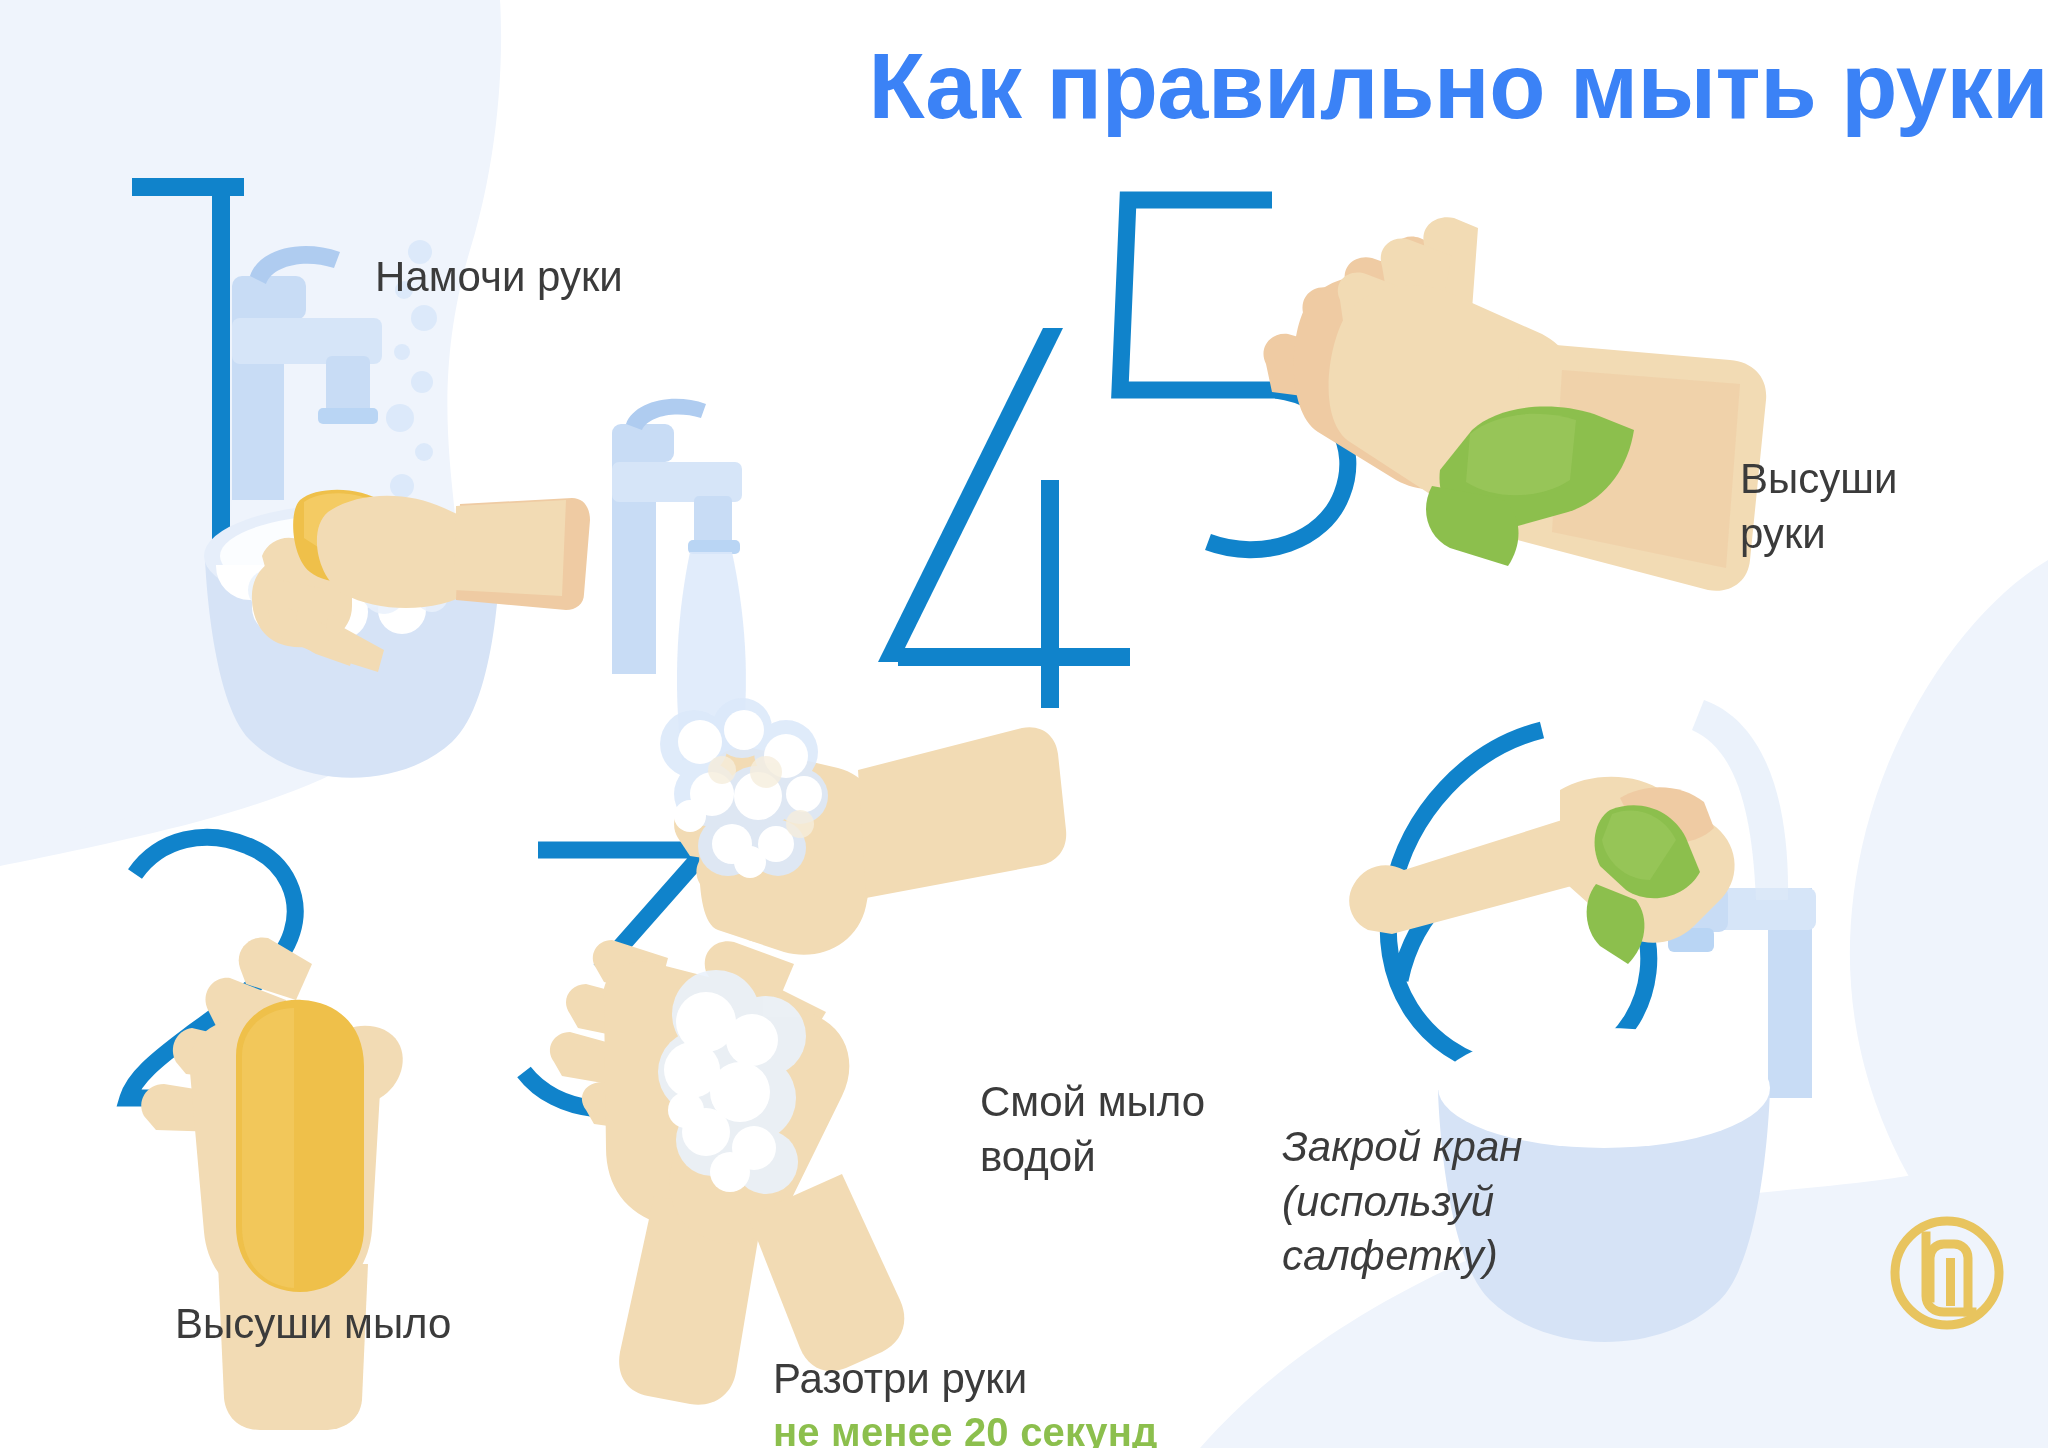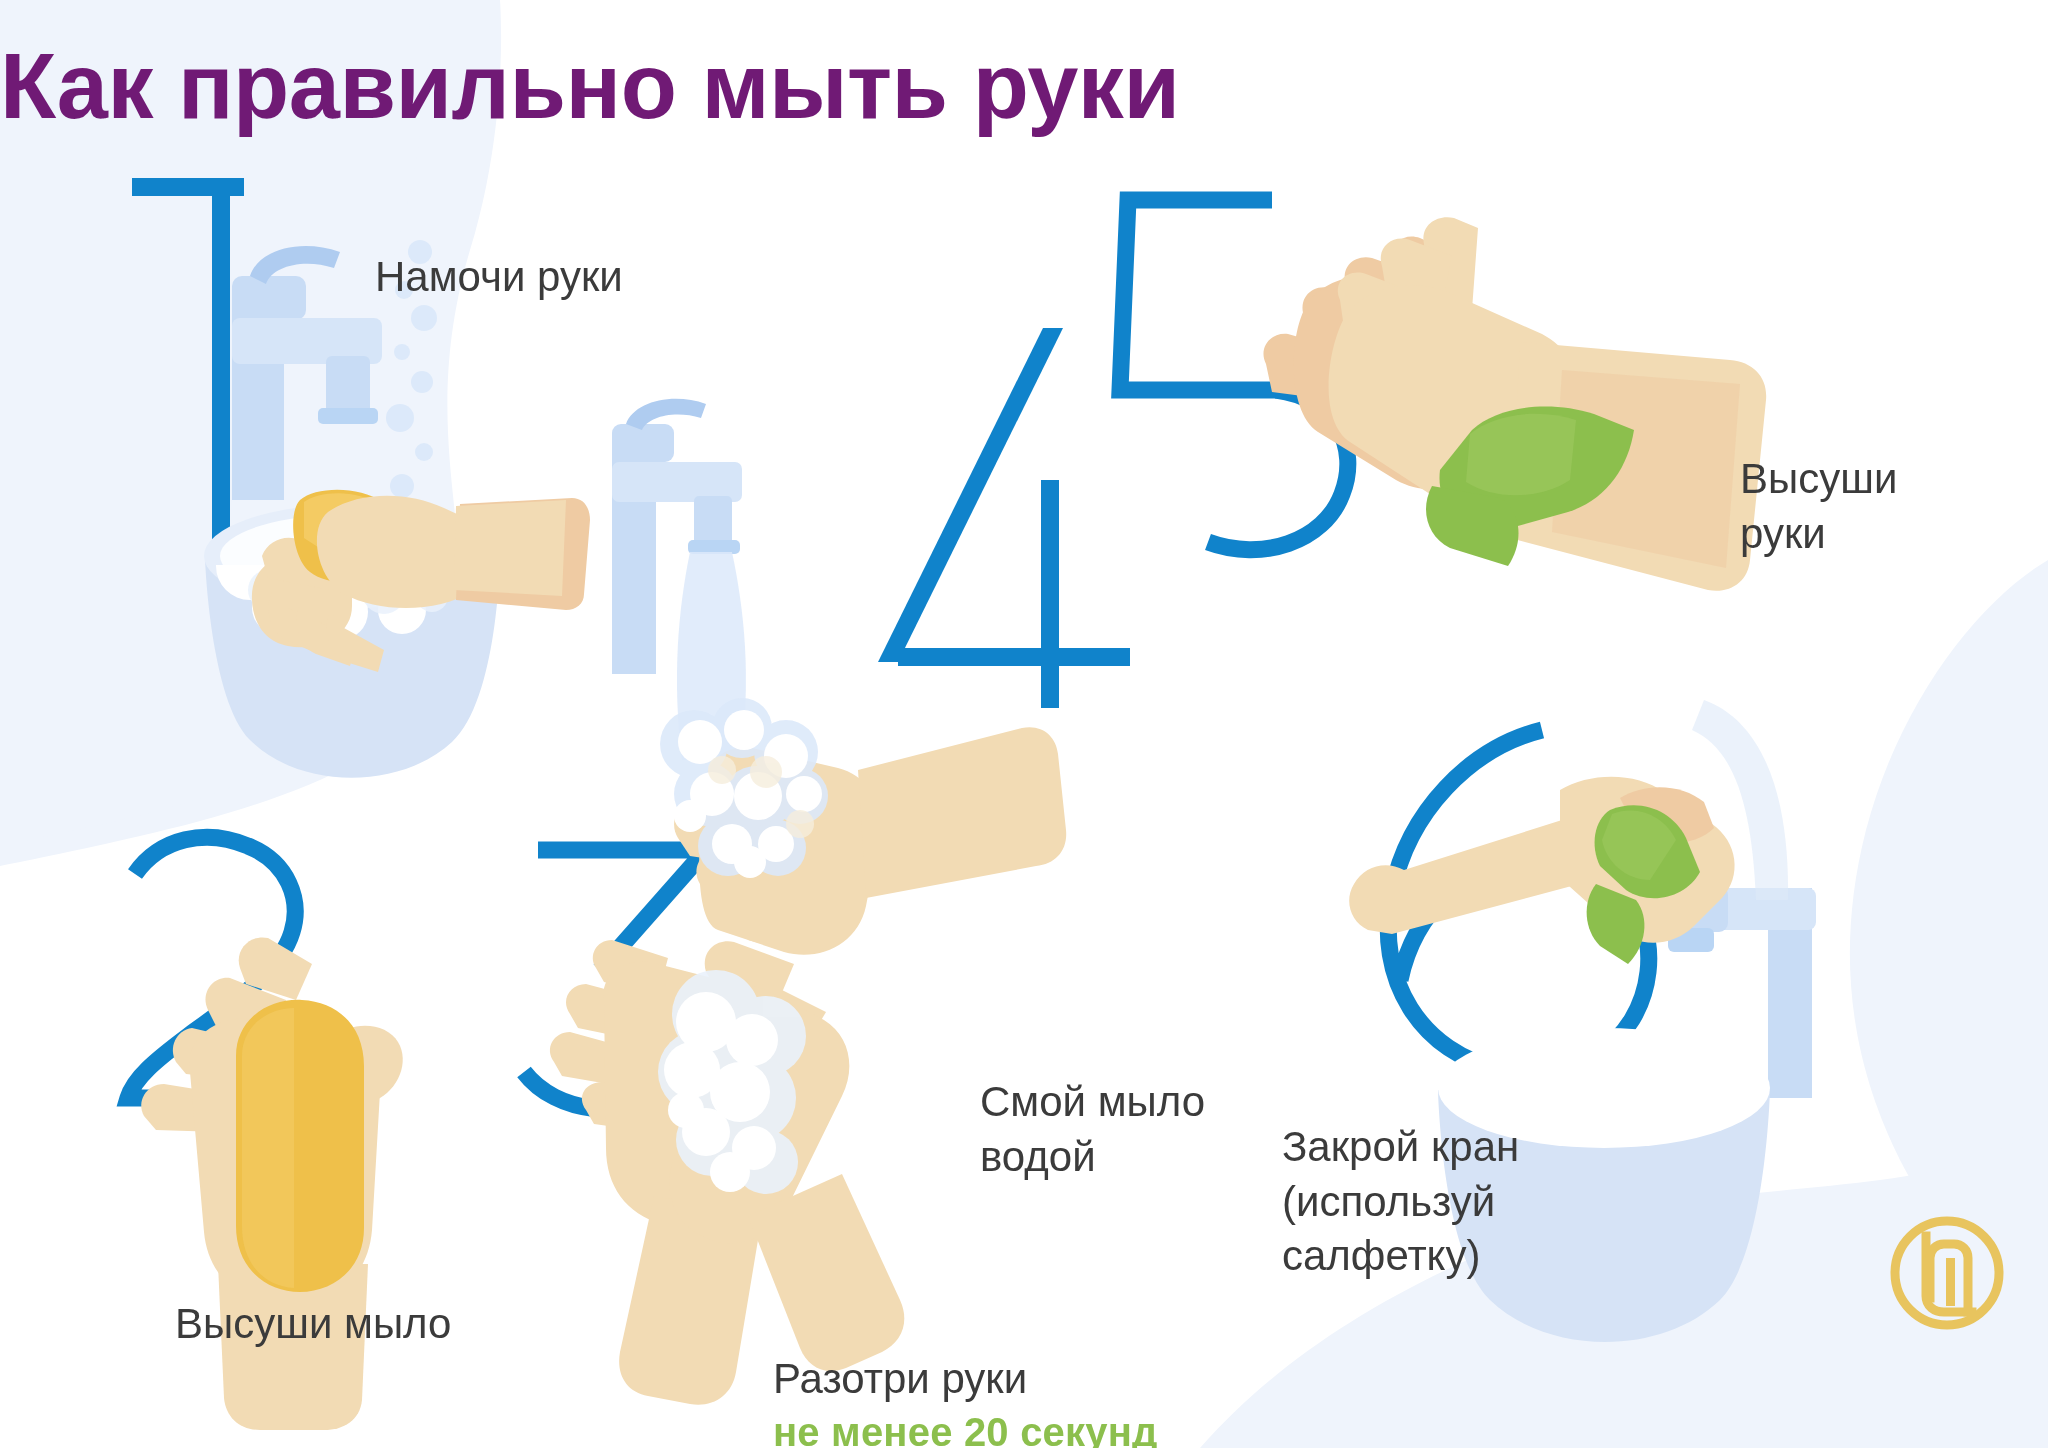--- a/index.html
+++ b/index.html
@@ -11,24 +11,24 @@
     overflow:hidden;
   }
   #poster{position:relative;width:2048px;height:1448px;overflow:hidden;background:#ffffff;}
 
   
   .bg-layer{position:absolute;inset:0;width:2048px;height:1448px;}
 
   
   #title{
     position:absolute;left:0;top:38px;width:2048px;
-    text-align:left;
+    text-align:right;
     font-size:92px;font-weight:bold;
     letter-spacing:-0.5px;
-    color:#701a75;
+    color:#3b82f6;
     line-height:1.06;
     white-space:nowrap;
   }
 
   
   .caption{
     position:absolute;
     color:#3B3B3B;
     font-size:42px;
     line-height:1.30;
@@ -41,21 +41,21 @@
     font-weight:bold;
     font-size:40px;
     letter-spacing:0.2px;
   }
 
   #cap-1{left:375px;top:250px;}
   #cap-2{left:175px;top:1297px;}
   #cap-3{left:773px;top:1297px;}
   #cap-4{left:980px;top:1075px;}
   #cap-5{left:1740px;top:452px;}
-  #cap-6{left:1282px;top:1120px;}
+  #cap-6{left:1282px;top:1120px;font-style:italic;}
 
   
   .art{position:absolute;left:0;top:0;width:2048px;height:1448px;pointer-events:none;}
 
   
   #logo{position:absolute;left:1886px;top:1212px;width:122px;height:122px;}
 </style>
 </head>
 <body>
 

